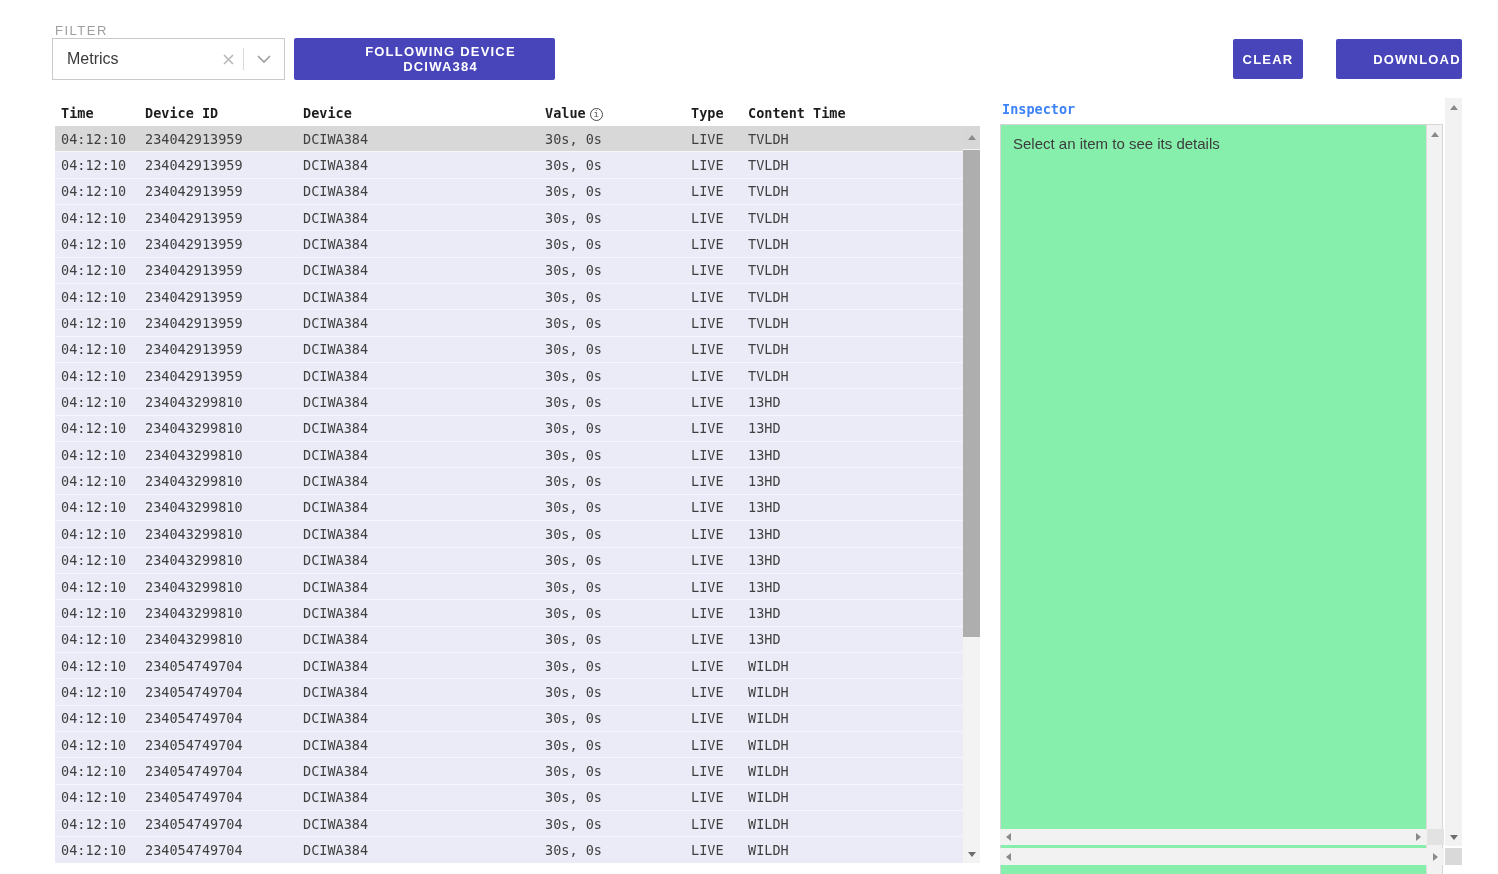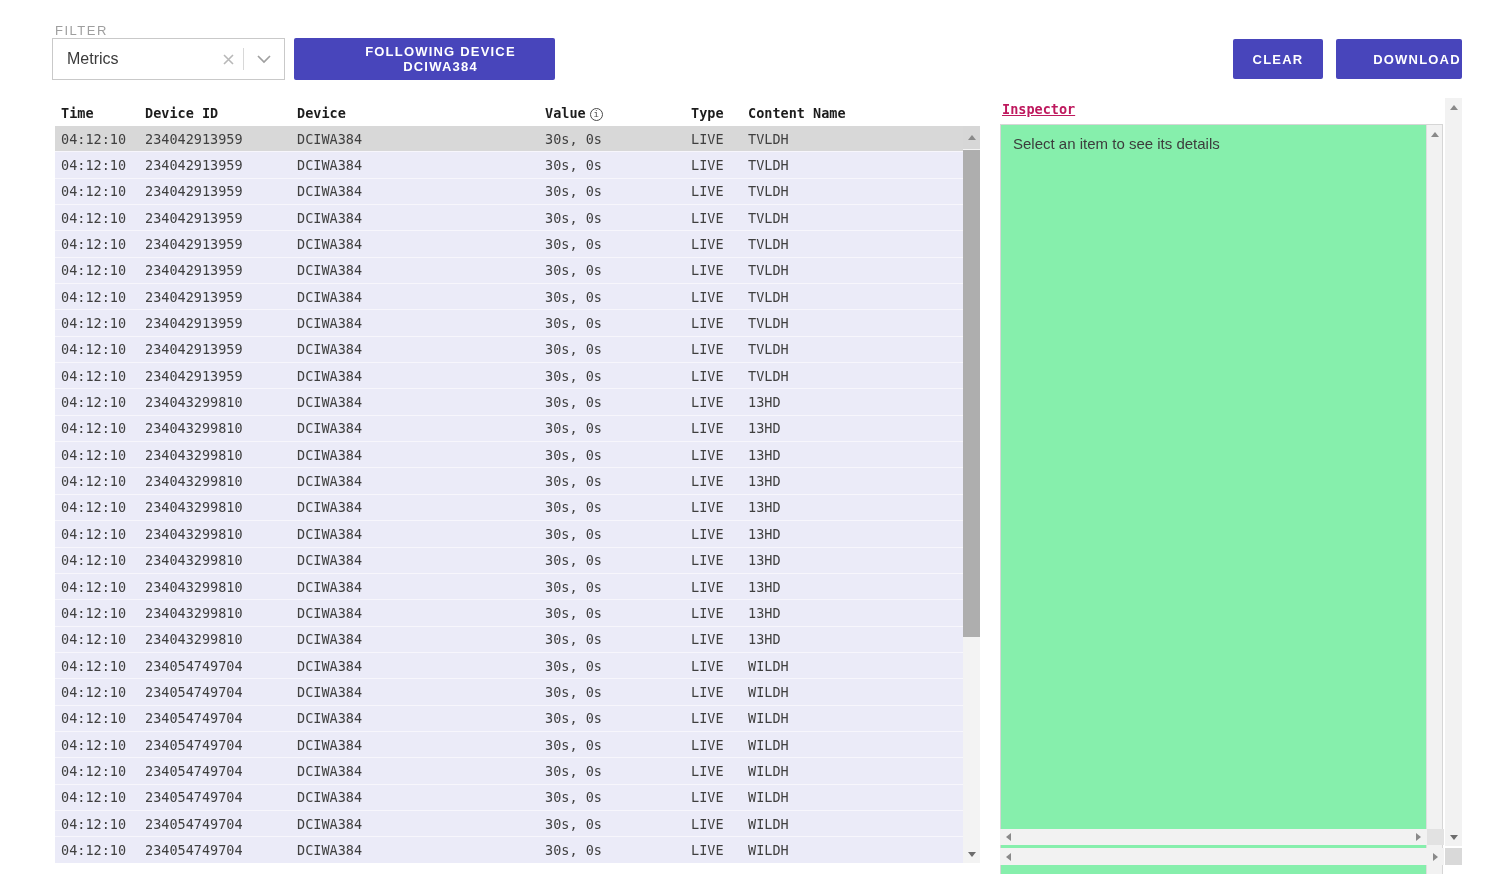--- a/index.html
+++ b/index.html
@@ -27,32 +27,32 @@
   .select .icon-x { width: 30px; display: flex; justify-content: center; align-items: center; }
   .select .divider { width: 1px; height: 22px; background: #d8d8d8; }
   .select .icon-chev { width: 40px; display: flex; justify-content: center; align-items: center; }
 
   .btn {
     position: absolute; border: none; background: var(--accent); color: #fff;
     font-family: "Liberation Sans", sans-serif; font-size: 13px; font-weight: bold;
     letter-spacing: 1.2px; cursor: pointer; border-radius: 2px;
   }
   .btn-following { left: 294px; top: 38px; width: 261px; height: 42px; padding-left: 32px; }
-  .btn-clear    { left: 1233px; top: 39px; width: 90px;  height: 40px; }
+  .btn-clear    { left: 1233px; top: 39px; width: 70px;  height: 40px; }
   .btn-download { left: 1336px; top: 39px; width: 126px; height: 40px; padding-left: 36px; }
 
   
   .thead {
     position: absolute; left: 55px; top: 100px; width: 908px; height: 26px;
     font-family: var(--mono); font-size: 13.5px; font-weight: bold; color: #1c1c1c;
   }
   .thead .c, .row .c { position: absolute; top: 50%; transform: translateY(-50%); white-space: nowrap; }
   .c.col-time    { left: 6px; }
   .c.col-id      { left: 90px; }
-  .c.col-device  { left: 242px; }
+  .c.col-device  { left: 248px; }
   .c.col-value   { left: 490px; }
   .c.col-type    { left: 636px; }
   .c.col-content { left: 693px; }
 
   .info-badge {
     display: inline-flex; justify-content: center; align-items: center;
     width: 13px; height: 13px; border: 1px solid #4a4a4a; border-radius: 50%;
     margin-left: 4px; vertical-align: 1px; font-weight: normal;
   }
   .info-badge::before { content: "i"; font-size: 9px; color: #4a4a4a; font-family: var(--mono); }
@@ -88,21 +88,21 @@
 
   .arr { width: 0; height: 0; }
   .arr-up    { border-left: 4px solid transparent; border-right: 4px solid transparent; border-bottom: 5px solid #8a8a8a; }
   .arr-down  { border-left: 4px solid transparent; border-right: 4px solid transparent; border-top: 5px solid #6d6d6d; }
   .arr-left  { border-top: 4px solid transparent; border-bottom: 4px solid transparent; border-right: 5px solid #8a8a8a; }
   .arr-right { border-top: 4px solid transparent; border-bottom: 4px solid transparent; border-left: 5px solid #8a8a8a; }
 
   
   .inspector-title {
     position: absolute; left: 1002px; top: 101px;
-    font-family: var(--mono); font-size: 13.5px; font-weight: bold; color: #be185d; text-decoration: underline;
+    font-family: var(--mono); font-size: 13.5px; font-weight: bold; color: #3b82f6;
   }
   .inspector-panel {
     position: absolute; left: 1000px; top: 124px; width: 443px; height: 825px;
     border: 1px solid #d6d6d6; background: #86efac;
   }
   .inspector-placeholder {
     position: absolute; left: 12px; top: 10px;
     font-size: 15px; color: #3c3c3c; font-family: "Liberation Sans", sans-serif;
   }
   .inspector-vscroll {
@@ -154,21 +154,21 @@
 <button class="btn btn-download">DOWNLOAD</button>
 
 <div class="thead">
   <span class="c col-time">Time</span>
   <span class="c col-id">Device ID</span>
   <span class="c col-device">Device</span>
   <span class="c col-value">
     <span>Value</span><span class="info-badge"></span>
   </span>
   <span class="c col-type">Type</span>
-  <span class="c col-content">Content Name</span>
+  <span class="c col-content">Content Time</span>
 </div>
 
 <div class="tbody">
     <div class="row selected">
     <span class="c col-time">04:12:10</span>
     <span class="c col-id">234042913959</span>
     <span class="c col-device">DCIWA384</span>
     <span class="c col-value">30s, 0s</span>
     <span class="c col-type">LIVE</span>
     <span class="c col-content">TVLDH</span>

